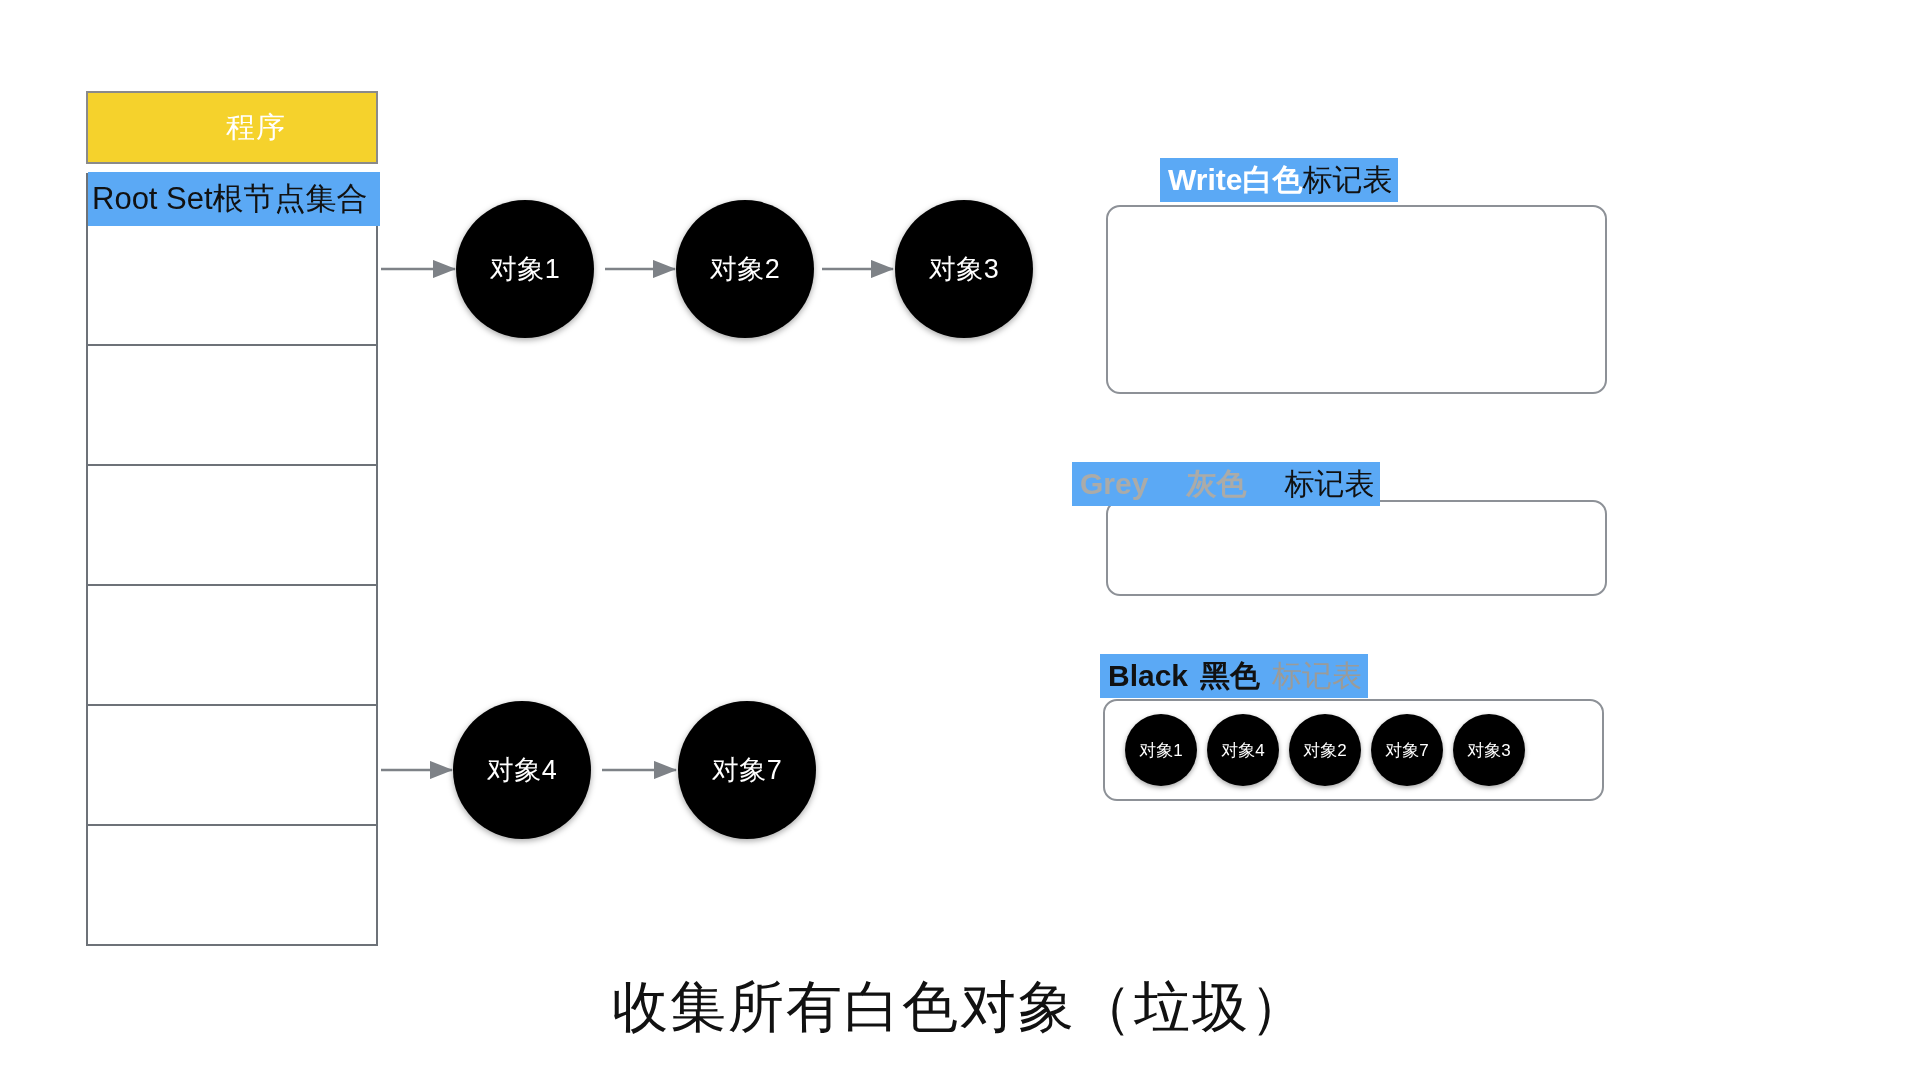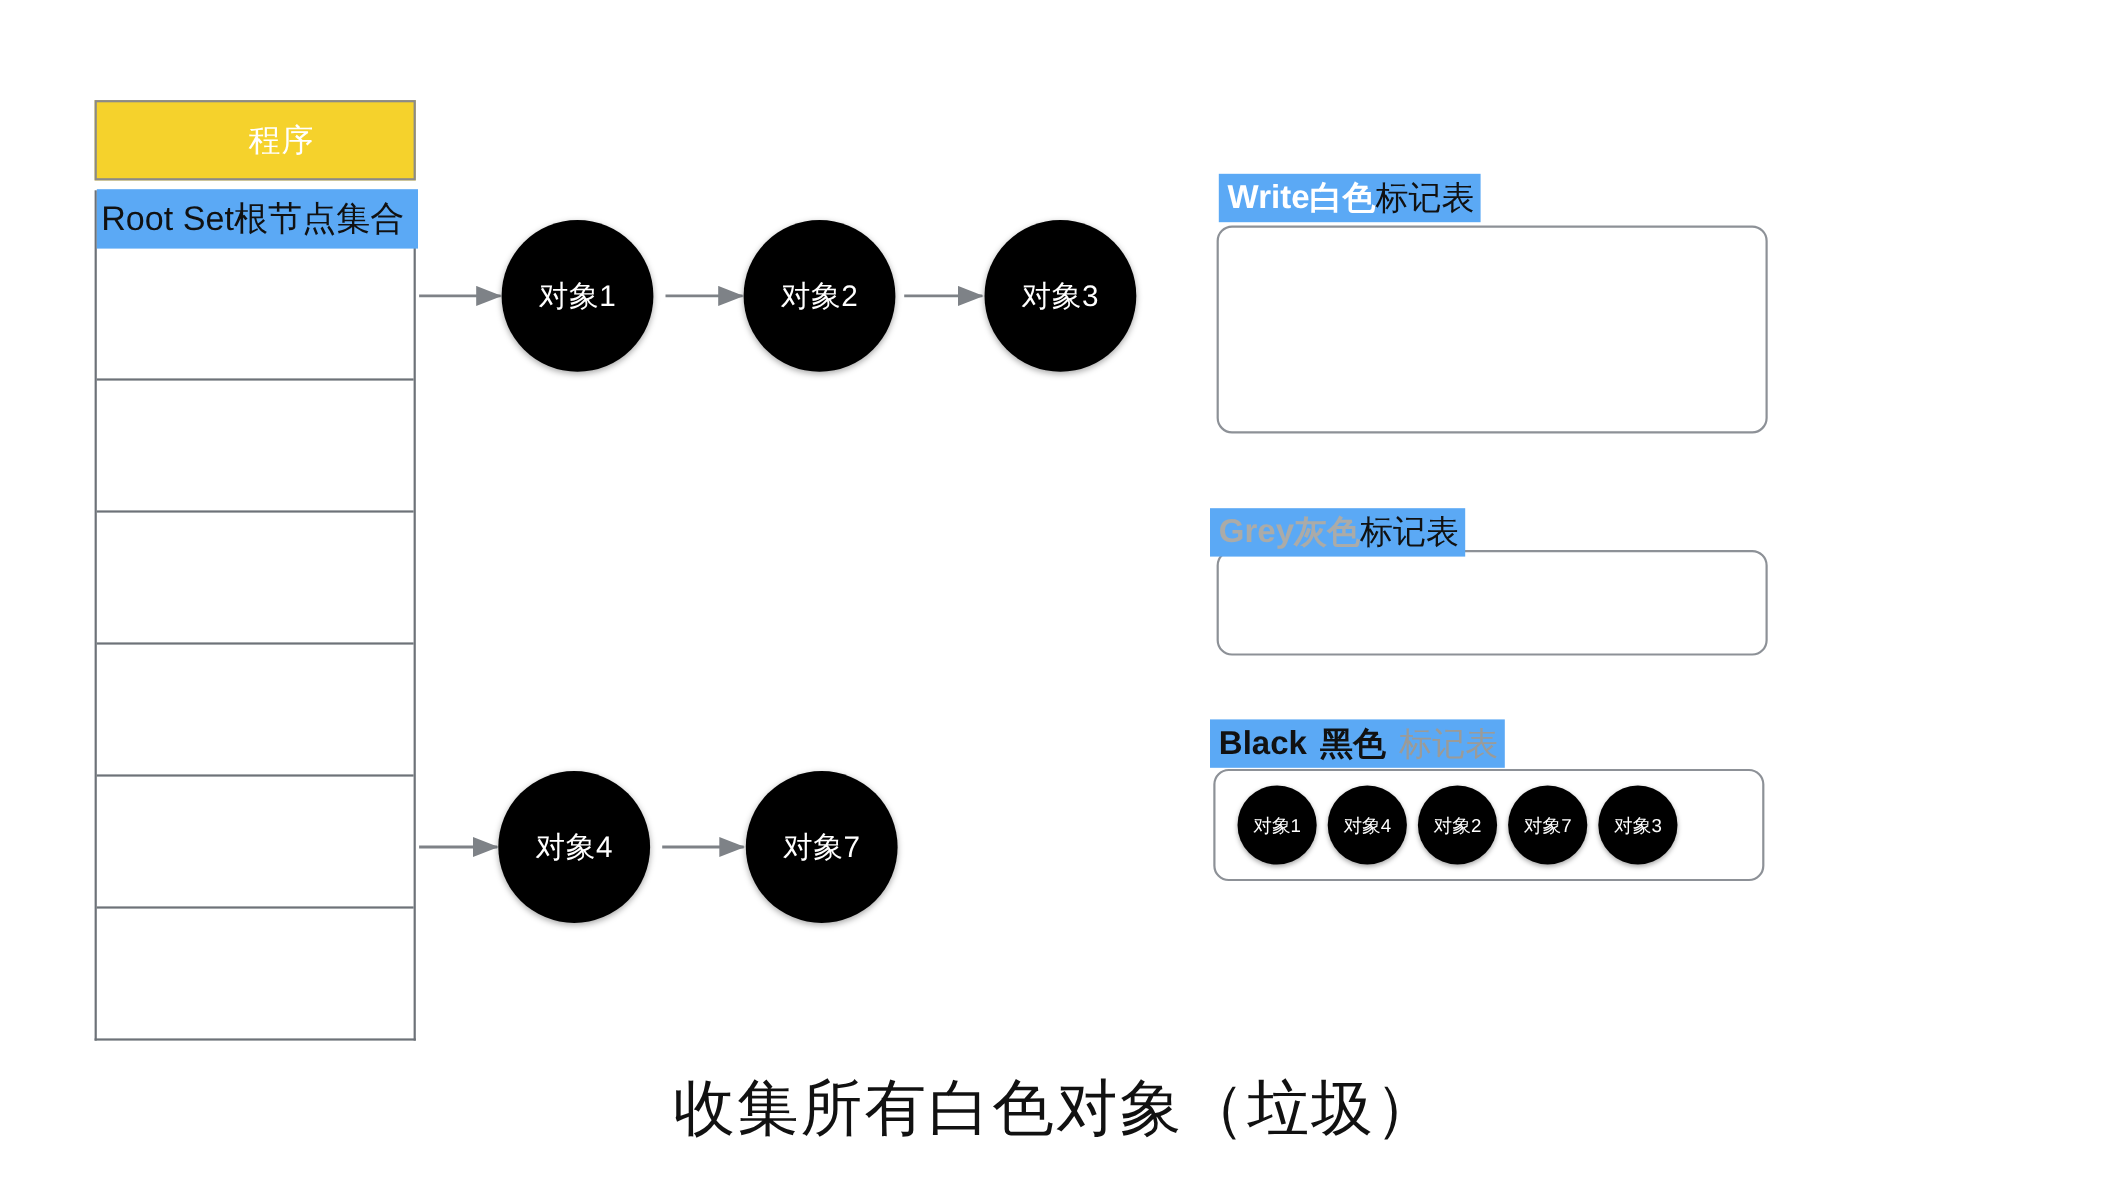--- a/index.html
+++ b/index.html
@@ -228,30 +228,30 @@
     <span>对象3</span>
   </div>
 
   <div class="node node-lg" style="left:453px; top:701px;">
     <span>对象4</span>
   </div>
   <div class="node node-lg" style="left:678px; top:701px;">
     <span>对象7</span>
   </div>
 
-  <div class="mark-title" style="left:1108px; top:158px;">
+  <div class="mark-title" style="left:1160px; top:158px;">
     <span class="w-white">Write </span>
     <span class="w-white">白色</span>
     <span class="w-black">标记表</span>
   </div>
   <div class="mark-box" style="left:1106px; top:205px; width:501px; height:189px;">
     <div class="mark-box-inner"></div>
   </div>
 
-  <div class="mark-title" style="left:1100px; top:462px;">
+  <div class="mark-title" style="left:1072px; top:462px;gap:38px;">
     <span class="w-grey">Grey </span>
     <span class="w-grey">灰色</span>
     <span class="w-black">标记表</span>
   </div>
   <div class="mark-box" style="left:1106px; top:500px; width:501px; height:96px;">
     <div class="mark-box-inner"></div>
   </div>
 
   <div class="mark-title" style="left:1100px; top:654px;gap:12px;">
     <span class="w-blackb">Black </span>

